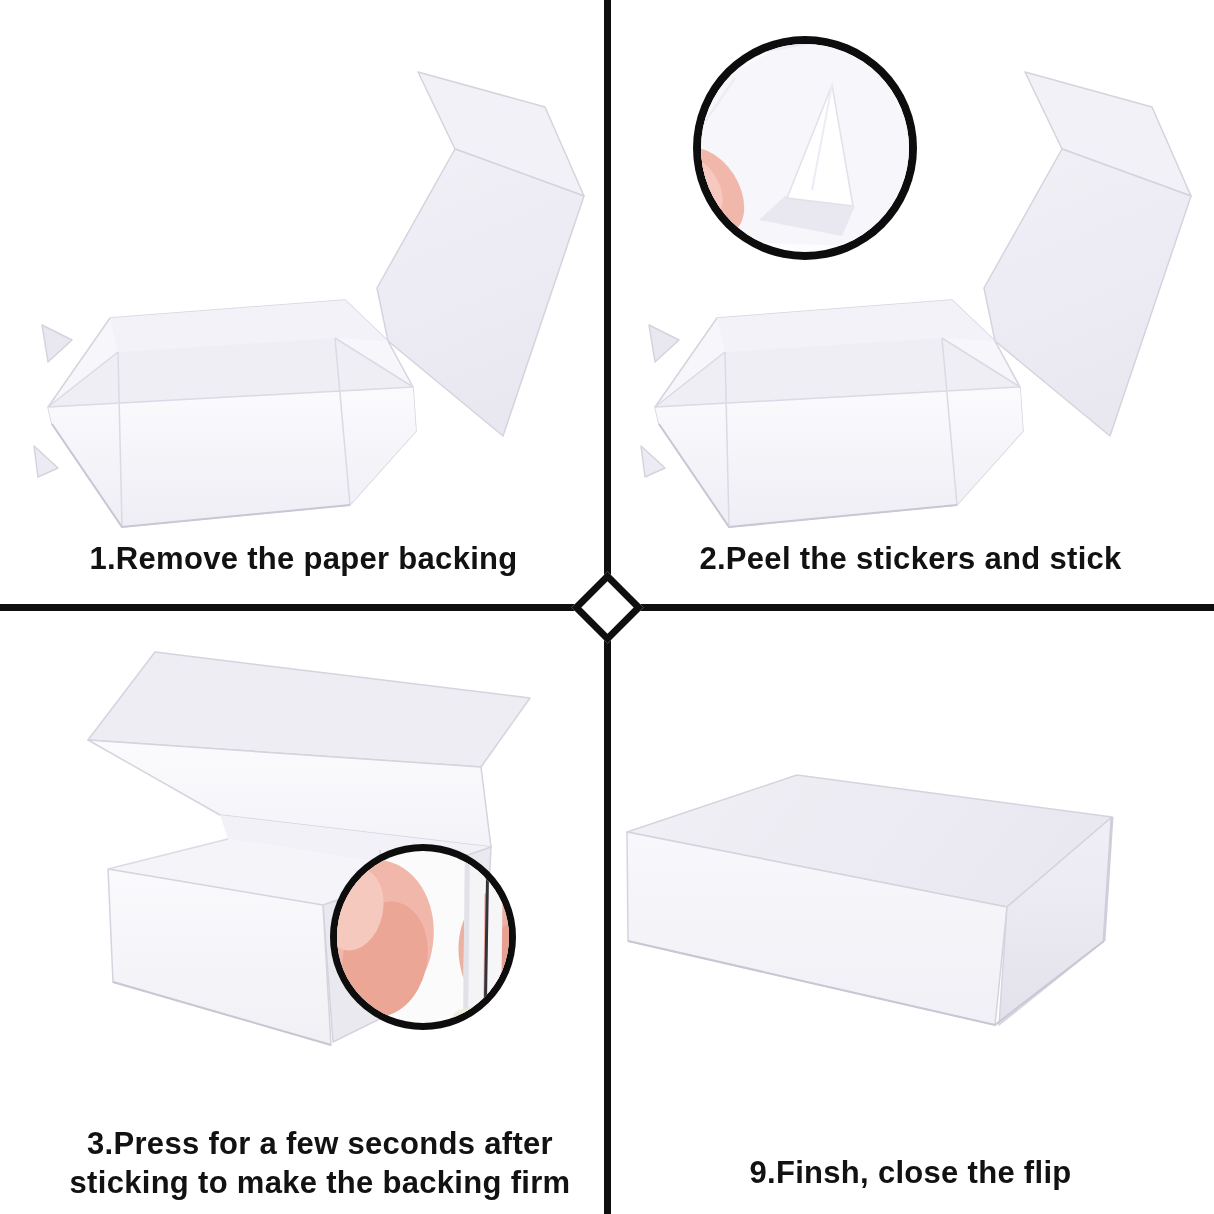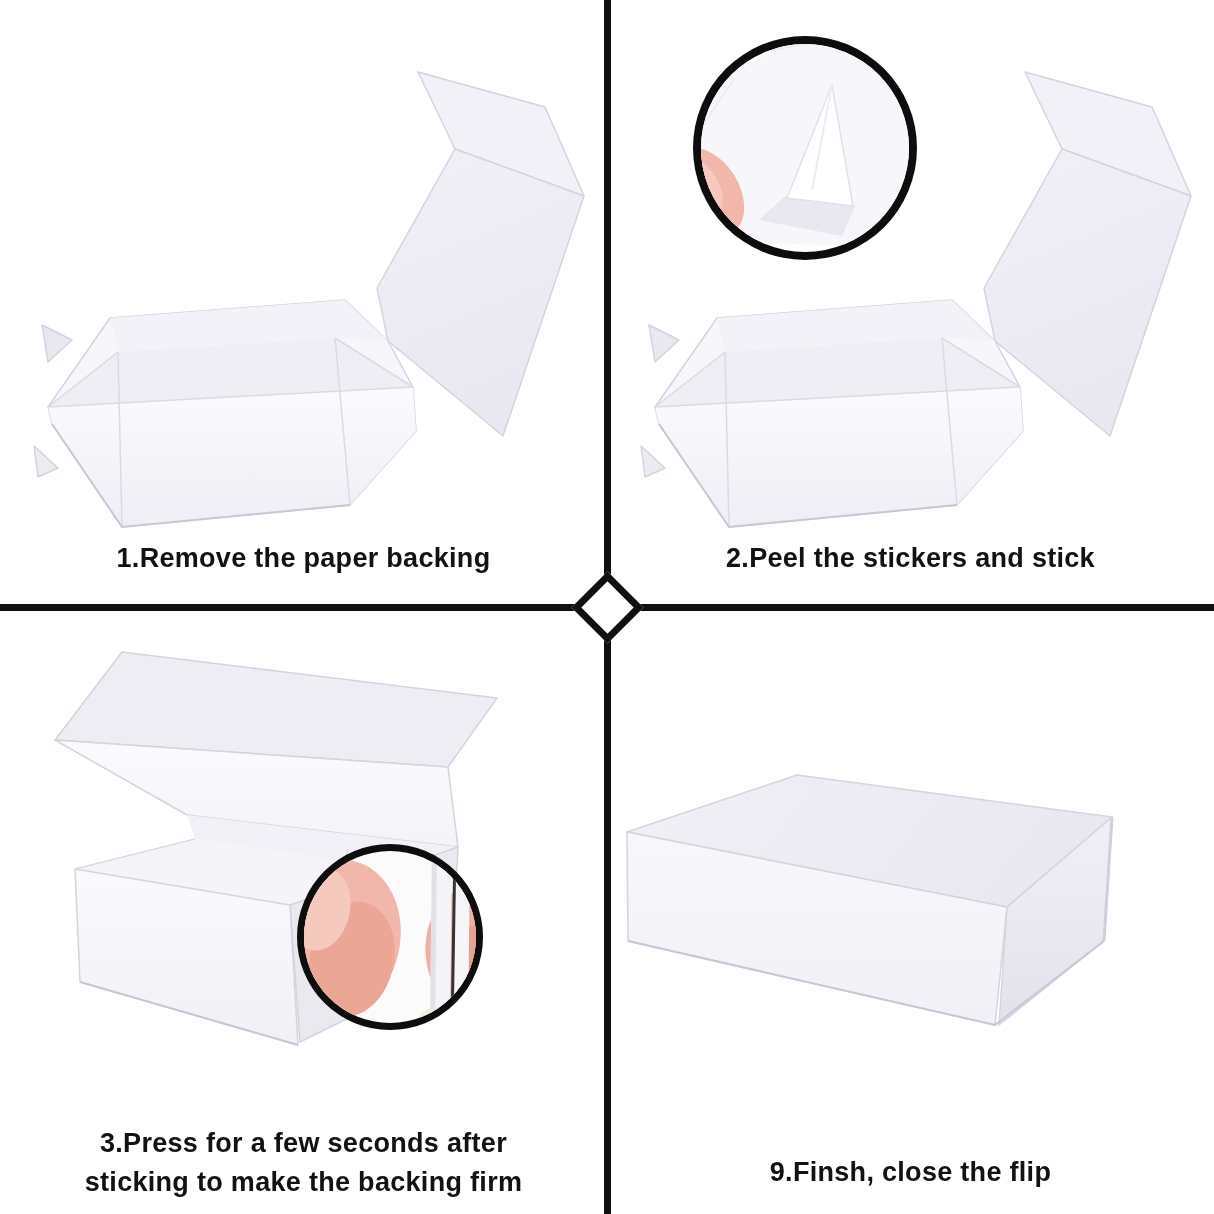--- a/index.html
+++ b/index.html
@@ -3,26 +3,26 @@
 <meta charset="utf-8">
 <style>
   html,body{margin:0;padding:0;background:#ffffff;}
   #canvas{
     position:relative;width:1214px;height:1214px;background:#ffffff;
     overflow:hidden;font-family:"Liberation Sans","DejaVu Sans",sans-serif;
   }
   .panel{position:absolute;width:607px;height:607px;background:#ffffff;}
   #panel-1{left:0;top:0;}
   #panel-2{left:607px;top:0;}
-  #panel-3{left:0;top:607px;}
+  #panel-3{left:0;top:607px;padding-left:33px;}
   #panel-4{left:607px;top:607px;}
   .panel svg{display:block;}
   .caption{
     position:absolute;left:0;width:100%;text-align:center;
-    font-weight:700;font-size:27px;color:#121212;line-height:39px;
+    font-weight:700;font-size:31px;color:#121212;line-height:39px;
     letter-spacing:0.3px;white-space:nowrap;
   }
   #caption-3{white-space:normal;}
   #caption-1,#caption-2{bottom:29px;}
   #caption-3{bottom:12px;}
   #caption-4{bottom:22px;}
   .cap-line{display:block;}
   .vline{position:absolute;left:604px;top:0;width:7px;height:1214px;background:#0f0f0f;z-index:5;}
   .hline{position:absolute;left:0;top:604px;width:1214px;height:7px;background:#0f0f0f;z-index:5;}
   .diamond{

